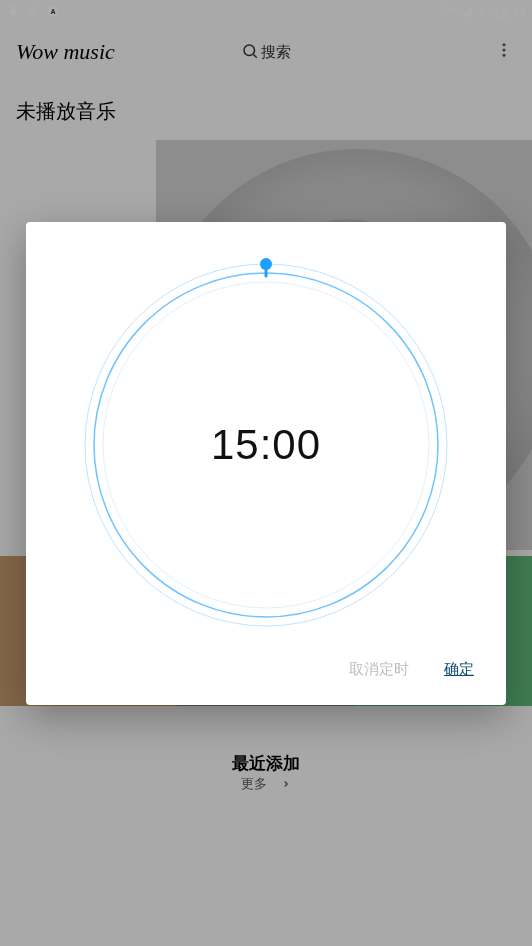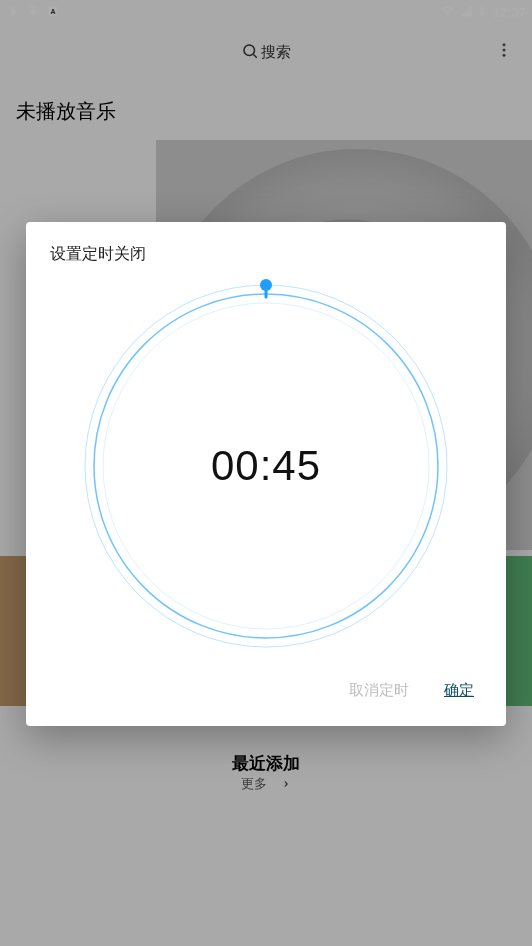--- a/index.html
+++ b/index.html
@@ -174,20 +174,21 @@
     <span>
       <svg width="10" height="16" viewBox="0 0 24 24" fill="#fff">
           <path d="M15.67 4H14V2h-4v2H8.33C7.6 4 7 4.6 7 5.33v15.33C7 21.4 7.6 22 8.33 22h7.33c.74 0 1.34-.6 1.34-1.33V5.33C17 4.6 16.4 4 15.67 4zM11 20v-5.5H9L13 7v5.5h2L11 20z"></path>
         </svg>
     </span>
     <span class="time">12:37</span>
   </div>
 </div>
 
 <div class="app-bar">
+  <span class="app-title">Wow music</span>
   <div class="search-box">
     <span>
       <svg width="18" height="18" viewBox="0 0 24 24" fill="none" stroke="#333" stroke-width="2">
           <circle cx="11" cy="11" r="7"></circle>
           <line x1="21" y1="21" x2="16.65" y2="16.65"></line>
         </svg>
     </span>
     <span>搜索</span>
   </div>
   <div class="more-btn">
@@ -232,31 +233,30 @@
             <polyline points="9 18 15 12 9 6"></polyline>
           </svg>
       </span>
     </span>
   </div>
 </div>
 
 <div class="dim-overlay"></div>
 
 <div class="dialog">
-  <div class="dialog-title">设置定时关闭</div>
 
   <div class="timer-wrap">
     <svg width="382" height="382" viewBox="0 0 382 382">
       <circle cx="191" cy="191" r="181" fill="none" stroke="#bfe4ff" stroke-width="1"></circle>
       <circle cx="191" cy="191" r="172" fill="none" stroke="#6fc3ff" stroke-width="1.5"></circle>
       <circle cx="191" cy="191" r="163" fill="none" stroke="#dff2ff" stroke-width="1"></circle>
 
       <line x1="191" y1="10" x2="191" y2="22" stroke="#1e9fff" stroke-width="3" stroke-linecap="round"></line>
       <circle cx="191" cy="10" r="6" fill="#1e9fff"></circle>
     </svg>
-    <div class="timer-value">00:45</div>
+    <div class="timer-value">15:00</div>
   </div>
 
   <div class="dialog-actions">
     <button class="btn btn-cancel">取消定时</button>
     <button class="btn btn-ok">确定</button>
   </div>
 </div>
 
 </body></html>

